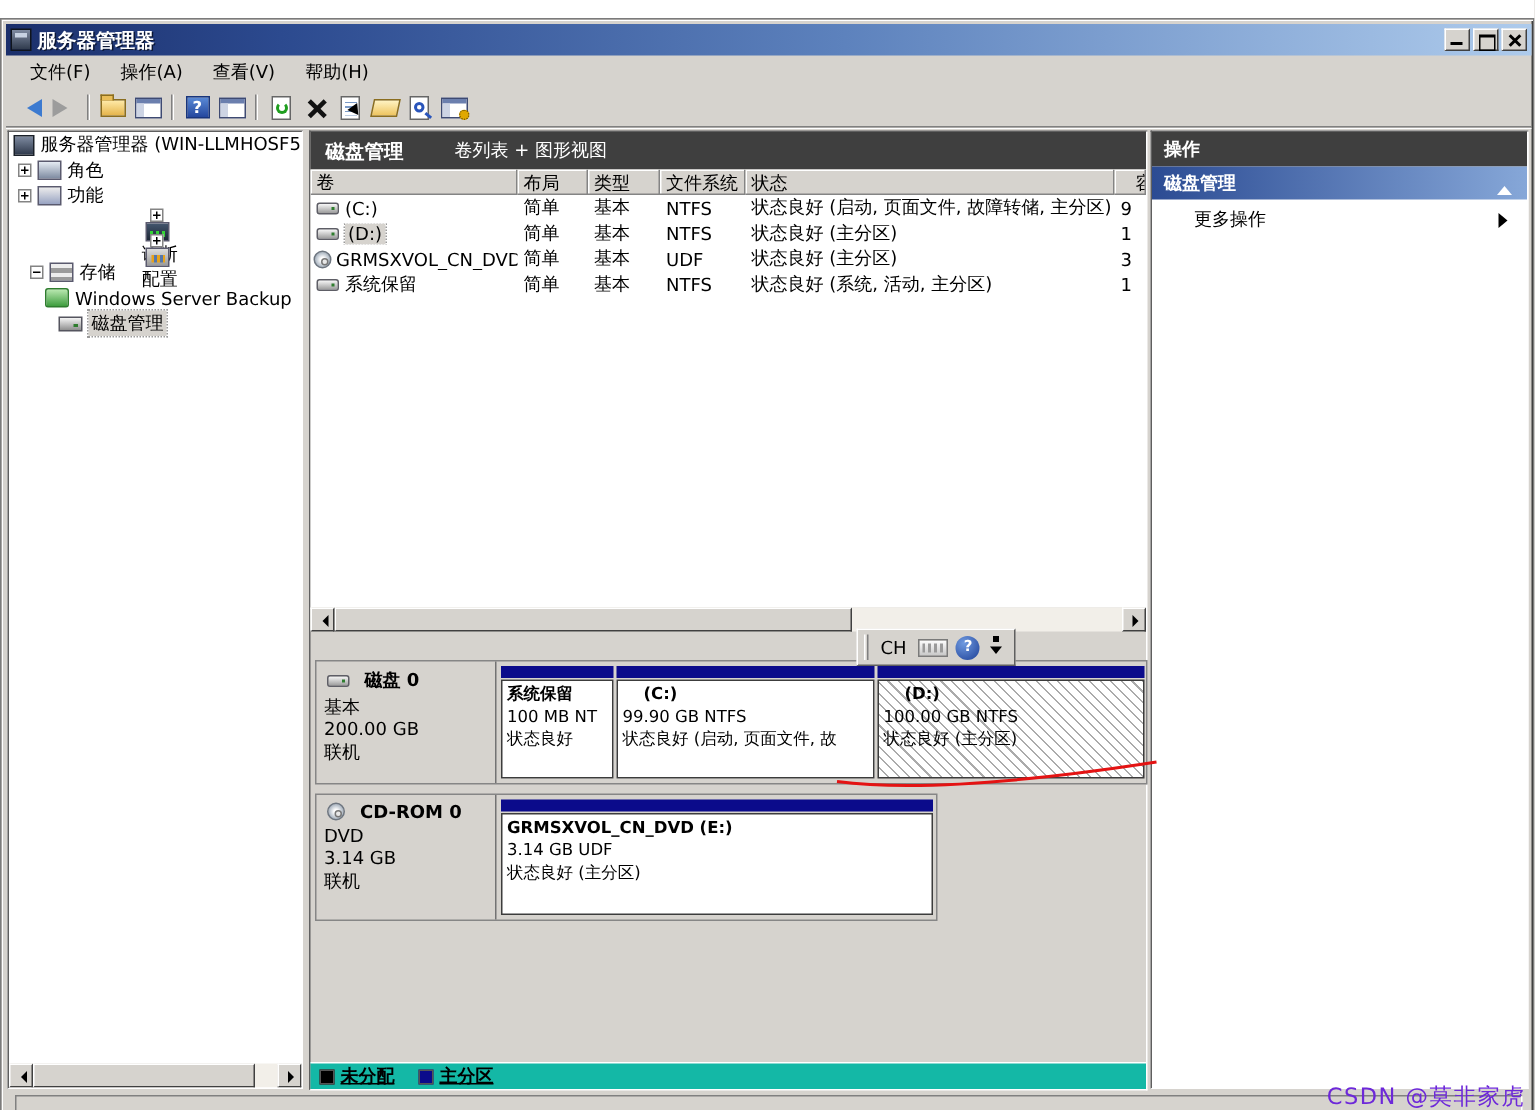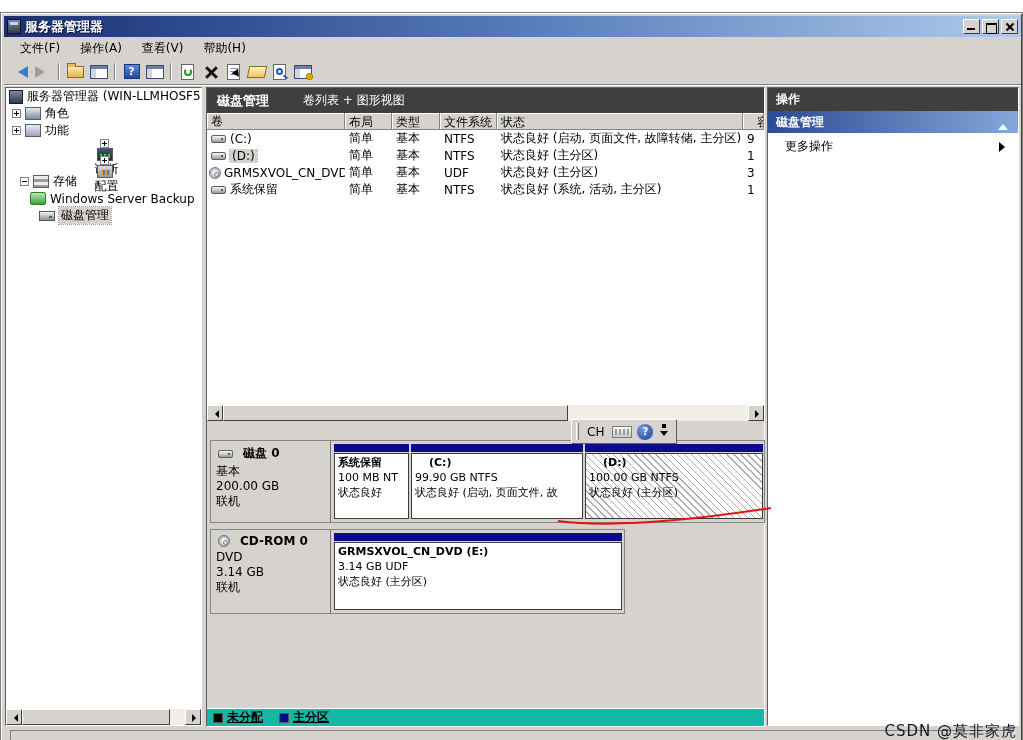--- a/index.html
+++ b/index.html
@@ -139,31 +139,31 @@
   .lb-dot { width:4px; height:4px; background:#000; }
   .lb-tri { width:0; height:0; border:4px solid transparent; border-top:5px solid #000; }
 
   
   .right-panel { position:absolute; left:766px; top:74px; width:252px; height:639px; background:#fff;
                  border:1px solid; border-color:#5f5f5f #fff #fff #5f5f5f; }
   .ops-header { height:23px; background:#3f3f3f; color:#fff; font-weight:bold; display:flex; align-items:center; padding-left:8px; }
   .section-bar { height:22px; background:linear-gradient(to right,#2b4b93,#86a7d8); color:#fff; font-weight:bold;
                  display:flex; align-items:center; padding-left:8px; position:relative; }
   .tri-up { position:absolute; right:10px; top:8px; width:0; height:0; border:5px solid transparent; border-bottom:6px solid #fff; }
-  .more-row { height:26px; display:flex; align-items:center; padding-left:17px; position:relative; }
+  .more-row { height:26px; display:flex; align-items:center; padding-left:28px; position:relative; }
   .tri-right { position:absolute; right:8px; top:9px; width:0; height:0; border:5px solid transparent; border-left:6px solid #000; }
 
   
   .tree-hscroll { position:absolute; left:0; bottom:0; width:195px; }
 
   
   .statusbar { position:absolute; left:3px; top:714px; width:1017px; height:23px; }
   .status-field { position:absolute; left:6px; right:6px; top:3px; bottom:4px; border:1px solid; border-color:#808080 #fff #fff #808080; }
 
-  .watermark { position:absolute; right:5px; top:709px; font-size:15px; color:#0f172a; letter-spacing:1px; z-index:9; }
+  .watermark { position:absolute; right:5px; top:709px; font-size:15px; color:#6d28d9; letter-spacing:1px; z-index:9; }
 
   .red-annot { position:absolute; left:556px; top:489px; z-index:6; }
 </style>
 </head>
 <body>
 
 <div id="window">
 
   <div class="titlebar">
     <span class="title-icon"></span>

